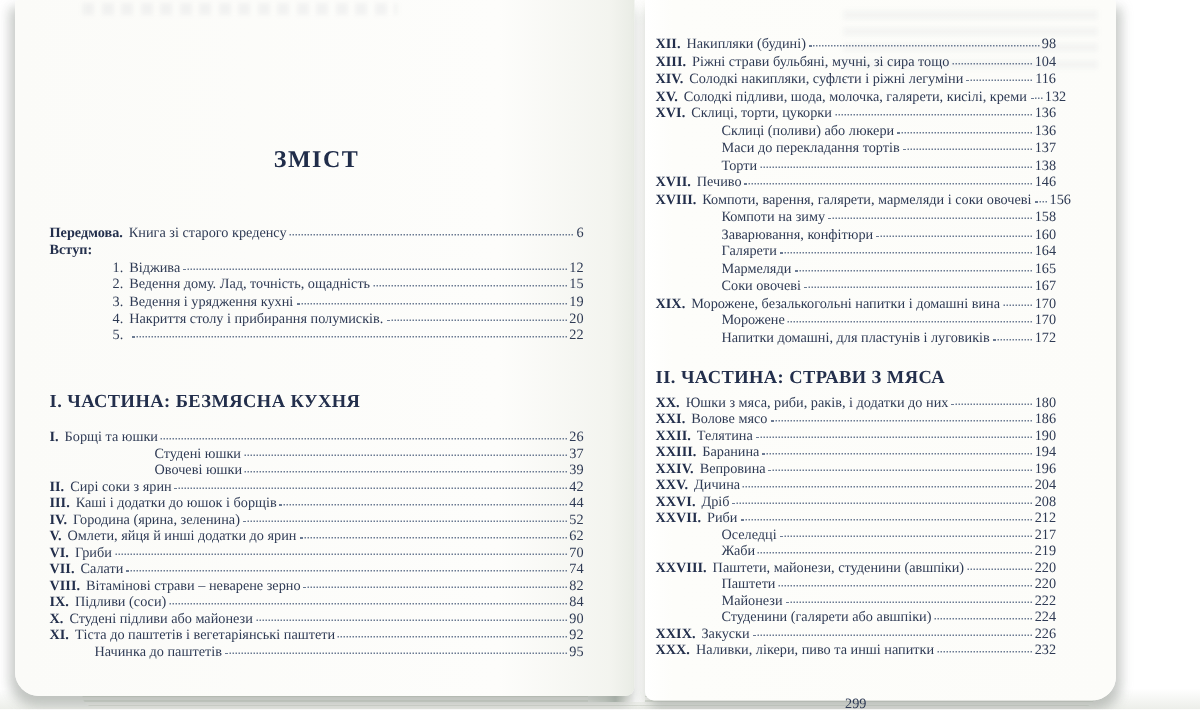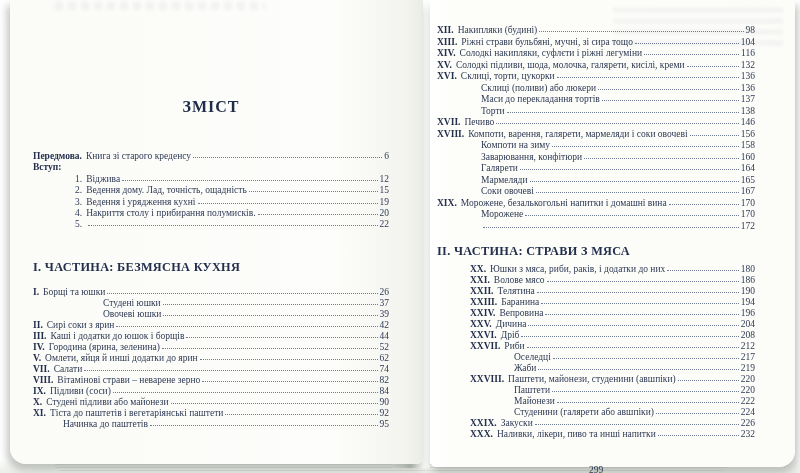--- a/index.html
+++ b/index.html
@@ -16,21 +16,21 @@
     position:absolute;top:0;background:#fcfcf9;
   }
   .page.left{
     left:10px;width:382px;bottom:9px;
     border-radius:2px 0 6px 16px;
     box-shadow:-4px 5px 7px rgba(148,153,146,0.38), 0 7px 9px rgba(140,148,140,0.28);
     background:linear-gradient(to right,#fbfbf8 0%, #fdfdfb 78%, #f3f4ef 96%, #e9ece5 100%);
     padding-left:31px;
   }
   .page.right{
-    left:430px;width:365px;bottom:6px;
+    left:430px;width:314px;bottom:6px;
     border-radius:0 2px 16px 6px;
     box-shadow:4px 5px 7px rgba(148,153,146,0.38), 0 7px 9px rgba(140,148,140,0.28);
     background:linear-gradient(to right,#ffffff 0%, #fdfdfa 6%, #fcfcf9 100%);
   }
   .spine{
     position:absolute;left:392px;top:0;bottom:5px;width:38px;
     background:linear-gradient(to right,
       #eef1ec 0%, #d7ddd5 30%, #b9c3ba 48%, #cfd6cd 55%,
       #eff1ec 66%, #ffffff 82%, #fdfdfb 100%);
   }
@@ -63,21 +63,21 @@
   .toc{position:absolute;}
   .page.left  .toc{left:23px;right:34px;}
   .page.right .toc{left:7px;right:40px;}
   .front-list{top:151px;}
   .front-list .toc-row{line-height:11.4px;}
   .main-list{top:287px;}
   .main-list .toc-row{line-height:11px;}
   .top-list{top:25px;}
   .top-list .toc-row{line-height:11.5px;}
   .bottom-list{top:264px;}
-  .bottom-list .toc-row{line-height:11px;margin-left:33px;}
+  .bottom-list .toc-row{line-height:11px;}
   .toc-row{
     display:flex;align-items:baseline;
     font-size:9.5px;color:#2e3a54;white-space:nowrap;
   }
   .ind1{padding-left:42px;}
   .ind2{padding-left:30px;}
   .page.right .ind2{padding-left:44px;}
   .ind3{padding-left:70px;}
   .num{font-weight:bold;color:#232f4c;margin-right:4px;}
   .num.plain{font-weight:normal;color:#2e3a54;}
@@ -178,20 +178,26 @@
           <span class="lead"></span>
           <span class="pg">52</span>
         </div>
         <div class="toc-row ind0">
           <span class="num">V.</span>
           <span class="txt">Омлети, яйця й инші додатки до ярин</span>
           <span class="lead"></span>
           <span class="pg">62</span>
         </div>
         <div class="toc-row ind0">
+          <span class="num">VI.</span>
+          <span class="txt">Гриби</span>
+          <span class="lead"></span>
+          <span class="pg">70</span>
+        </div>
+        <div class="toc-row ind0">
           <span class="num">VII.</span>
           <span class="txt">Салати</span>
           <span class="lead"></span>
           <span class="pg">74</span>
         </div>
         <div class="toc-row ind0">
           <span class="num">VIII.</span>
           <span class="txt">Вітамінові страви – неварене зерно</span>
           <span class="lead"></span>
           <span class="pg">82</span>
@@ -313,20 +319,21 @@
           <span class="txt">Морожене, безалькогольні напитки і домашні вина</span>
           <span class="lead"></span>
           <span class="pg">170</span>
         </div>
         <div class="toc-row ind2">
           <span class="txt">Морожене</span>
           <span class="lead"></span>
           <span class="pg">170</span>
         </div>
         <div class="toc-row ind2">
+          <span class="txt">Напитки домашні, для пластунів і луговиків</span>
           <span class="lead"></span>
           <span class="pg">172</span>
         </div>
       </div>
     <div class="sec-head">ІІ. ЧАСТИНА: СТРАВИ З МЯСА</div>
     <div class="toc bottom-list">
         <div class="toc-row ind0">
           <span class="num">XX.</span>
           <span class="txt">Юшки з мяса, риби, раків, і додатки до них</span>
           <span class="lead"></span>

